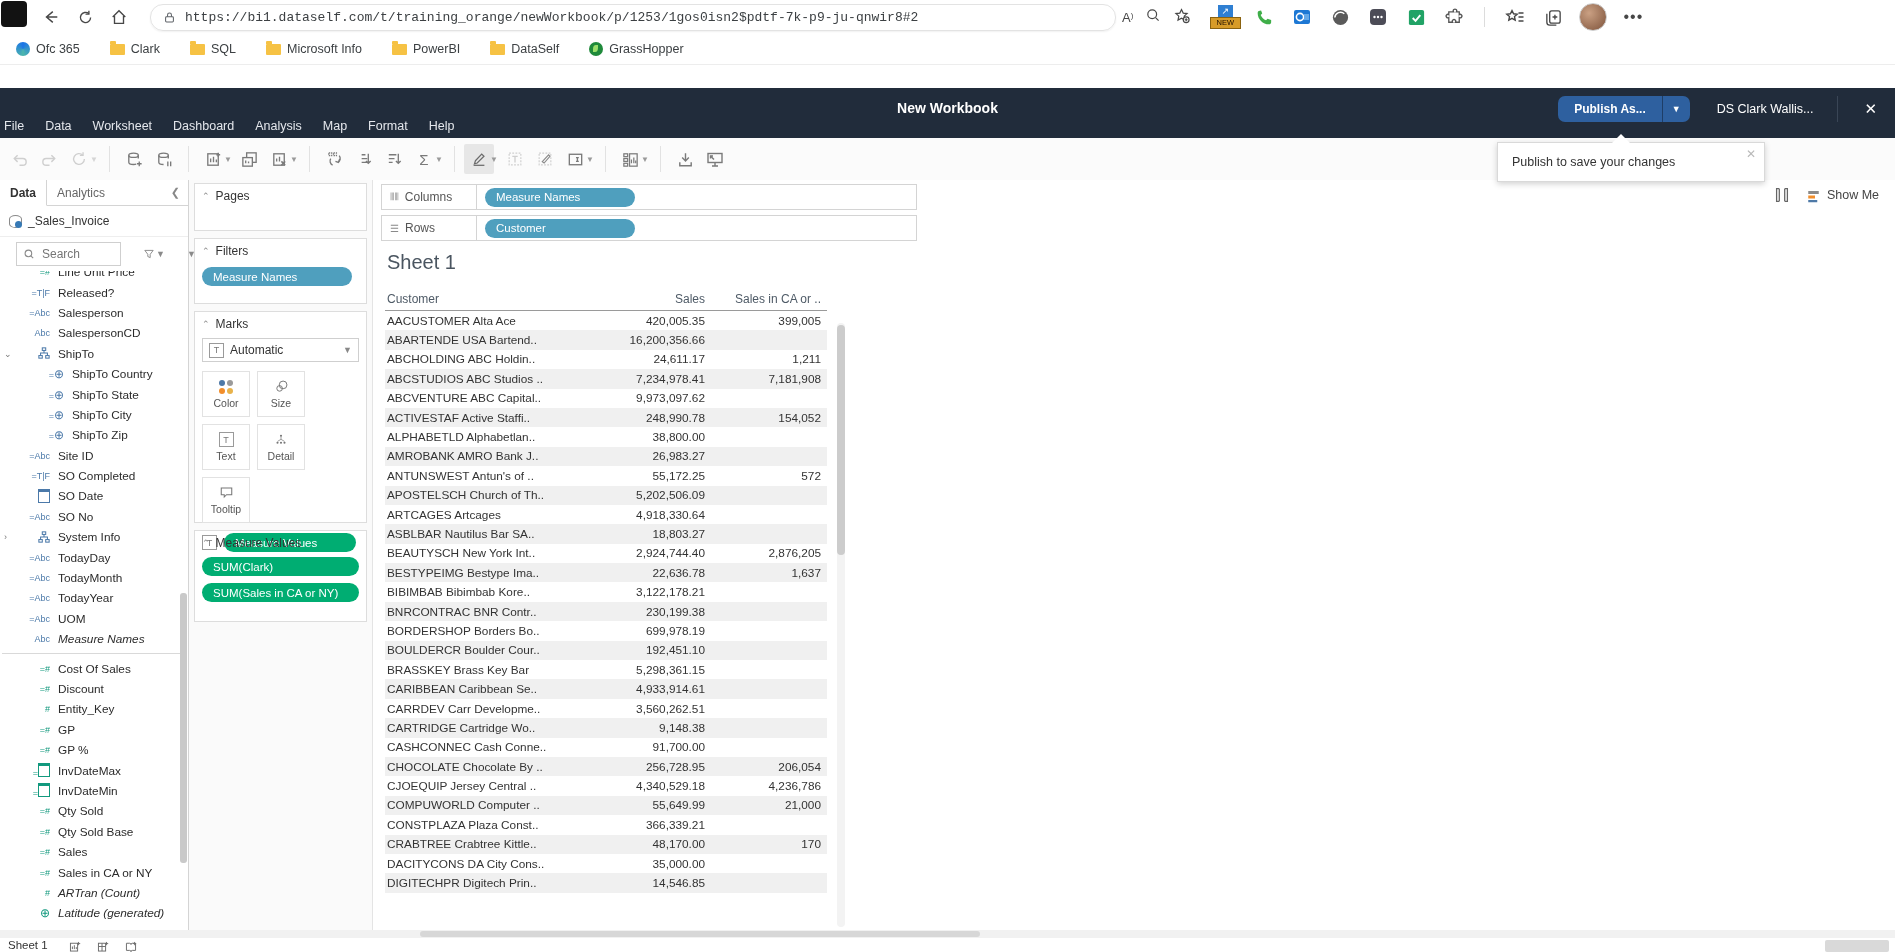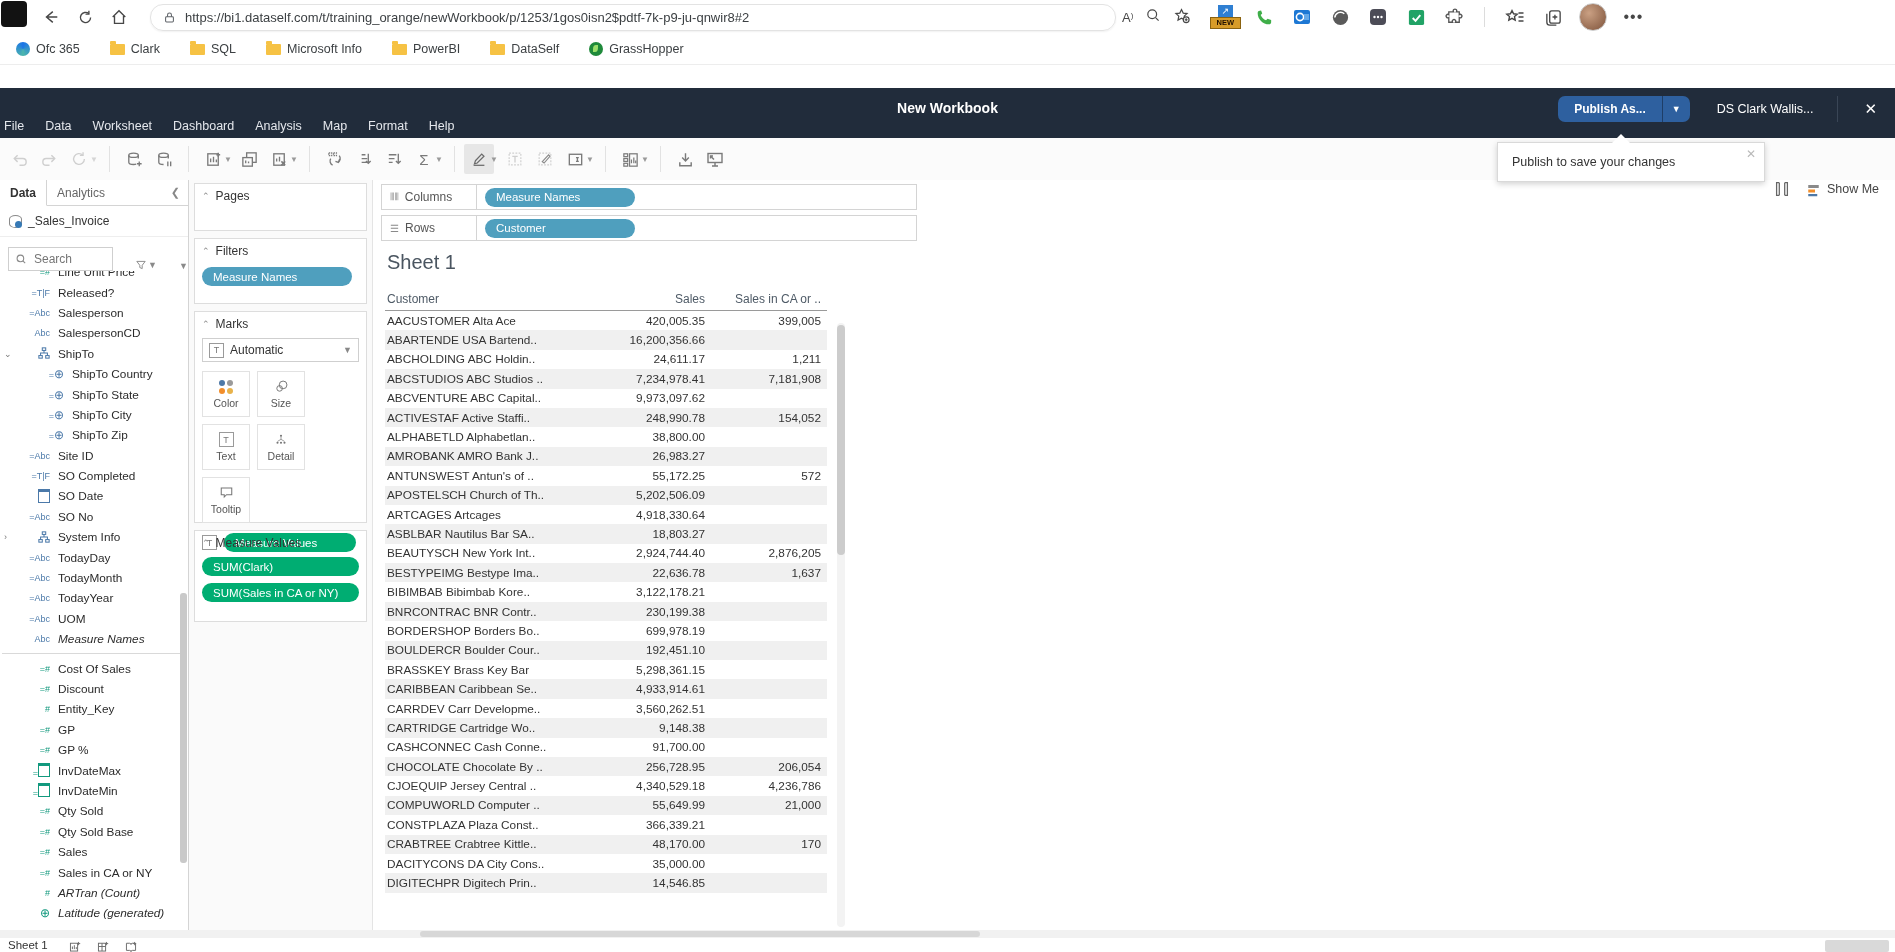--- a/index.html
+++ b/index.html
@@ -4,27 +4,27 @@
 <style>
   html,body{margin:0;padding:0;background:#e9e9e9;}
   .screen{position:relative;width:1895px;height:952px;background:#fff;overflow:hidden;
           font-family:"Liberation Sans",sans-serif;color:#333;}
   
   .browser-bar{height:34px;display:flex;align-items:center;background:#fff;position:relative;}
   .win-corner{position:absolute;left:1px;top:1px;width:26px;height:26px;background:#121212;border-radius:4px;}
   .nav-ic{width:34px;height:28px;display:flex;align-items:center;justify-content:center;color:#474747;flex:none;}
   .url-pill{flex:none;width:940px;height:25px;margin-left:14px;border:1px solid #e3e3e3;border-radius:13px;
             display:flex;align-items:center;padding:0 12px;box-shadow:0 1px 2px rgba(0,0,0,.06);}
-  .url-text{font-size:13px;color:#3c4043;white-space:nowrap;overflow:hidden;}
+  .url-text{font-size:13px;color:#3c4043;white-space:nowrap;overflow:hidden;font-family:Liberation Mono, monospace;}
   .pill-right-ics{display:flex;align-items:center;margin-left:6px;gap:12px;}
   .ext-zone{display:flex;align-items:center;gap:14px;margin-left:22px;}
   .ext{width:24px;height:24px;display:flex;align-items:center;justify-content:center;flex:none;}
   .new-badge{display:flex;flex-direction:column;align-items:center;width:26px;}
   .new-badge .nb-top{width:15px;height:12px;background:#2f7fd2;color:#fff;font-size:9px;line-height:12px;text-align:center;}
-  .nb-label{background:#d79b28;color:#201000;font-size:7.5px;font-weight:bold;padding:0 6px;line-height:10px;border:1px solid #8a6210;}
+  .nb-label{background:#d79b28;color:#201000;font-size:7.5px;font-weight:normal;padding:0 6px;line-height:10px;border:1px solid #8a6210;}
   .ext-sep{width:1px;height:20px;background:#dcdcdc;margin:0 4px;}
   .avatar{width:26px;height:26px;border-radius:50%;background:radial-gradient(circle at 35% 35%,#caa083,#7d523a);border:1px solid #ccc;}
   .dots{font-size:16px;color:#474747;letter-spacing:1px;}
   .bookmarks-bar{height:30px;display:flex;align-items:center;gap:30px;padding-left:16px;background:#fff;border-bottom:1px solid #ededed;}
   .bm{display:flex;align-items:center;gap:6px;font-size:12.5px;color:#3c4043;}
   .folder{width:15px;height:11px;background:#f6c244;border-radius:1px;position:relative;}
   .folder:before{content:"";position:absolute;top:-3px;left:0;width:6px;height:3px;background:#f6c244;border-radius:1px 1px 0 0;}
   .bm-app{width:14px;height:14px;border-radius:50%;background:conic-gradient(#1a73e8,#4db6ac,#1a73e8);}
   .bm-leaf{width:14px;height:14px;border-radius:50%;background:#1f8a3b;position:relative;}
   .bm-leaf:before{content:"";position:absolute;left:4px;top:3px;width:5px;height:7px;background:#9adf6a;border-radius:60% 0 60% 0;}
@@ -63,21 +63,21 @@
   .data-pane{width:188px;flex:none;border-right:1px solid #d4d4d4;display:flex;flex-direction:column;position:relative;background:#fff;}
   .dp-tabs{height:25px;display:flex;border-bottom:1px solid #d4d4d4;flex:none;}
   .dp-tab{font-size:12px;display:flex;align-items:center;padding:0 10px;color:#333;}
   .dp-tab.active{font-weight:bold;border-right:1px solid #d4d4d4;margin-bottom:-1px;background:#fff;border-bottom:1px solid #fff;}
   .dp-tab.inactive{color:#666;}
   .dp-collapse{margin-left:auto;padding:0 8px;display:flex;align-items:center;color:#888;font-size:11px;}
   .dp-ds{height:30px;display:flex;align-items:center;gap:6px;padding:0 8px;font-size:12px;color:#333;border-bottom:1px solid #eee;flex:none;}
   .ds-icon{width:14px;height:14px;position:relative;}
   .ds-icon .cyl{position:absolute;left:1px;top:1px;width:11px;height:11px;border:1px solid #8a8a8a;border-radius:50%/30%;}
   .ds-icon .dot{position:absolute;right:0;bottom:0;width:7px;height:7px;border-radius:50%;background:#3679b5;}
-  .dp-search-row{height:34px;display:flex;align-items:flex-end;padding:0 8px;gap:22px;flex:none;}
+  .dp-search-row{height:34px;display:flex;align-items:center;padding:0 16px;gap:22px;flex:none;}
   .search-box{width:112px;height:22px;border:1px solid #cfcfcf;display:flex;align-items:center;padding:0 6px;gap:5px;}
   .search-box input{border:none;outline:none;width:70px;font-size:12px;font-family:inherit;color:#333;}
   .funnel{display:flex;align-items:center;color:#8a8a8a;font-size:9px;gap:1px;}
   .dp-caret{margin-left:auto;color:#8a8a8a;font-size:9px;padding-right:6px;}
   .fields{flex:1;overflow:hidden;position:relative;padding-top:0;}
   .frow{height:20.4px;display:flex;align-items:center;padding-left:4px;font-size:11.8px;color:#2b2b2b;white-space:nowrap;}
   .frow .fic{width:36px;flex:none;text-align:right;margin-right:8px;font-size:9px;}
   .fic.blue{color:#4b79a9;} .fic.green{color:#12997e;}
   .fic .glb{font-size:12px;}
   .frow.ind{padding-left:18px;}
@@ -122,21 +122,21 @@
   .sheet-canvas{margin-top:10px;padding-left:4px;position:relative;}
   .sheet-title{font-size:20px;color:#4a5560;margin:6px 0 16px 2px;font-weight:400;}
   .vtable{border-collapse:collapse;font-size:11.8px;}
   .vtable th{font-weight:normal;color:#4e5a66;font-size:12px;text-align:left;padding:2px 6px 4px 2px;border-bottom:1px solid #9a9a9a;}
   .vtable th.num, .vtable td.num{text-align:right;}
   .vtable td{padding:0 6px 0 2px;height:19.4px;color:#333;white-space:nowrap;overflow:hidden;}
   .vtable col.c1{width:206px;} .vtable col.c2{width:120px;} .vtable col.c3{width:116px;}
   .vtable tr.band td{background:#f0f0f0;}
   .tbl-vscroll{position:absolute;left:456px;top:72px;width:8px;height:604px;background:#f3f3f3;border-radius:4px;}
   .tbl-vthumb{position:absolute;top:2px;left:0;width:8px;height:38%;background:#cccccc;border-radius:4px;}
-  .showme-zone{position:absolute;top:0;right:16px;display:flex;align-items:center;gap:14px;z-index:5;}
+  .showme-zone{position:absolute;top:6px;right:16px;display:flex;align-items:center;gap:14px;z-index:5;}
   .showme{display:flex;align-items:center;gap:6px;font-size:12.5px;color:#444;}
   
   .hscroll{height:8px;background:#f1f1f1;position:relative;}
   .hthumb{position:absolute;left:420px;top:1px;height:6px;width:560px;background:#d7d7d7;border-radius:3px;}
   .bottom-bar{height:14px;background:#fff;display:flex;align-items:flex-start;gap:14px;padding-left:6px;position:relative;overflow:hidden;}
   .sheet-tab{font-size:11.5px;color:#333;padding:1px 6px 0 2px;}
   .bb-ic{color:#6e6e6e;margin-top:1px;}
   .partial-box{position:absolute;right:6px;top:2px;width:64px;height:12px;background:#d9d9d9;border-radius:2px;}
 </style>
 </head>

